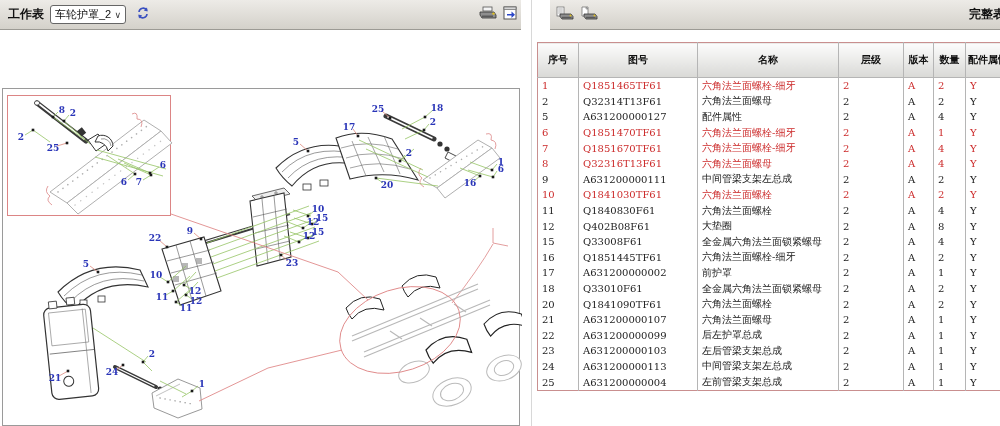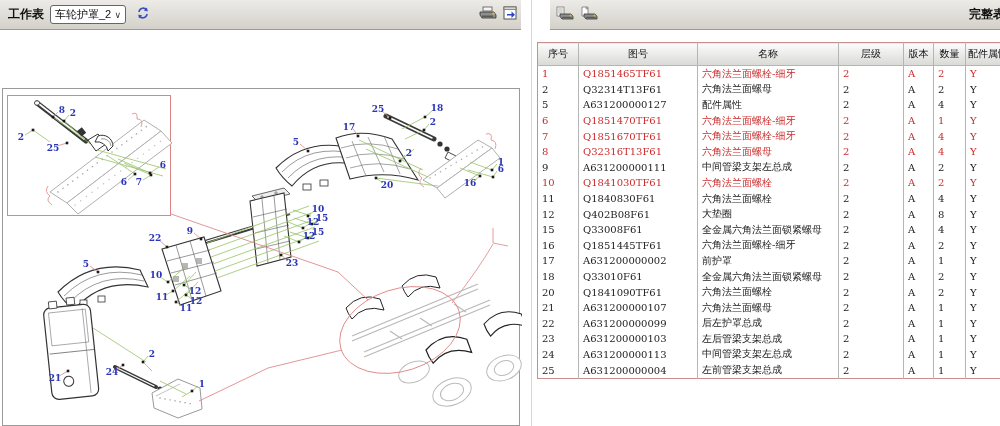--- a/index.html
+++ b/index.html
@@ -21,21 +21,21 @@
             margin-right:-6px;flex:none;}
   #panel-divider{position:absolute;left:531px;top:0;width:1px;height:426px;background:#d8d8d8;}
   #diagram-canvas{position:absolute;left:2px;top:88px;width:518px;height:338px;
                   border:1px solid #9a9a9a;box-sizing:border-box;background:#fff;}
   #diagram-svg{position:absolute;left:0;top:0;}
   .callout-num{font:bold 9px "DejaVu Serif",serif;fill:#2a35b8;}
   
   #parts-table{position:absolute;left:537px;top:42px;width:463px;border-collapse:collapse;
                table-layout:fixed;border:1px solid #c98f8f;
                font-family:"DejaVu Serif","Liberation Serif",serif;font-size:10px;color:#222;}
-  #parts-table th{height:14px;font-weight:normal;text-align:center;padding:4px 2px;
+  #parts-table th{height:14px;font-weight:bold;text-align:center;padding:10px 2px;
                   background:linear-gradient(#fcfcfc,#d9d9d6);
                   border-right:1px solid #b5b5b5;border-bottom:1px solid #b5b5b5;
                   font-family:"Liberation Sans",sans-serif;font-size:10px;color:#111;
                   overflow:hidden;white-space:nowrap;}
   #parts-table td{height:15.6px;padding:0 0 0 4px;border-right:1px solid #b5b5b5;
                   overflow:hidden;white-space:nowrap;}
   #parts-table th:last-child,#parts-table td:last-child{border-right:none;}
   #parts-table tr.red td{color:#cc2b2b;}
 </style>
 </head>

